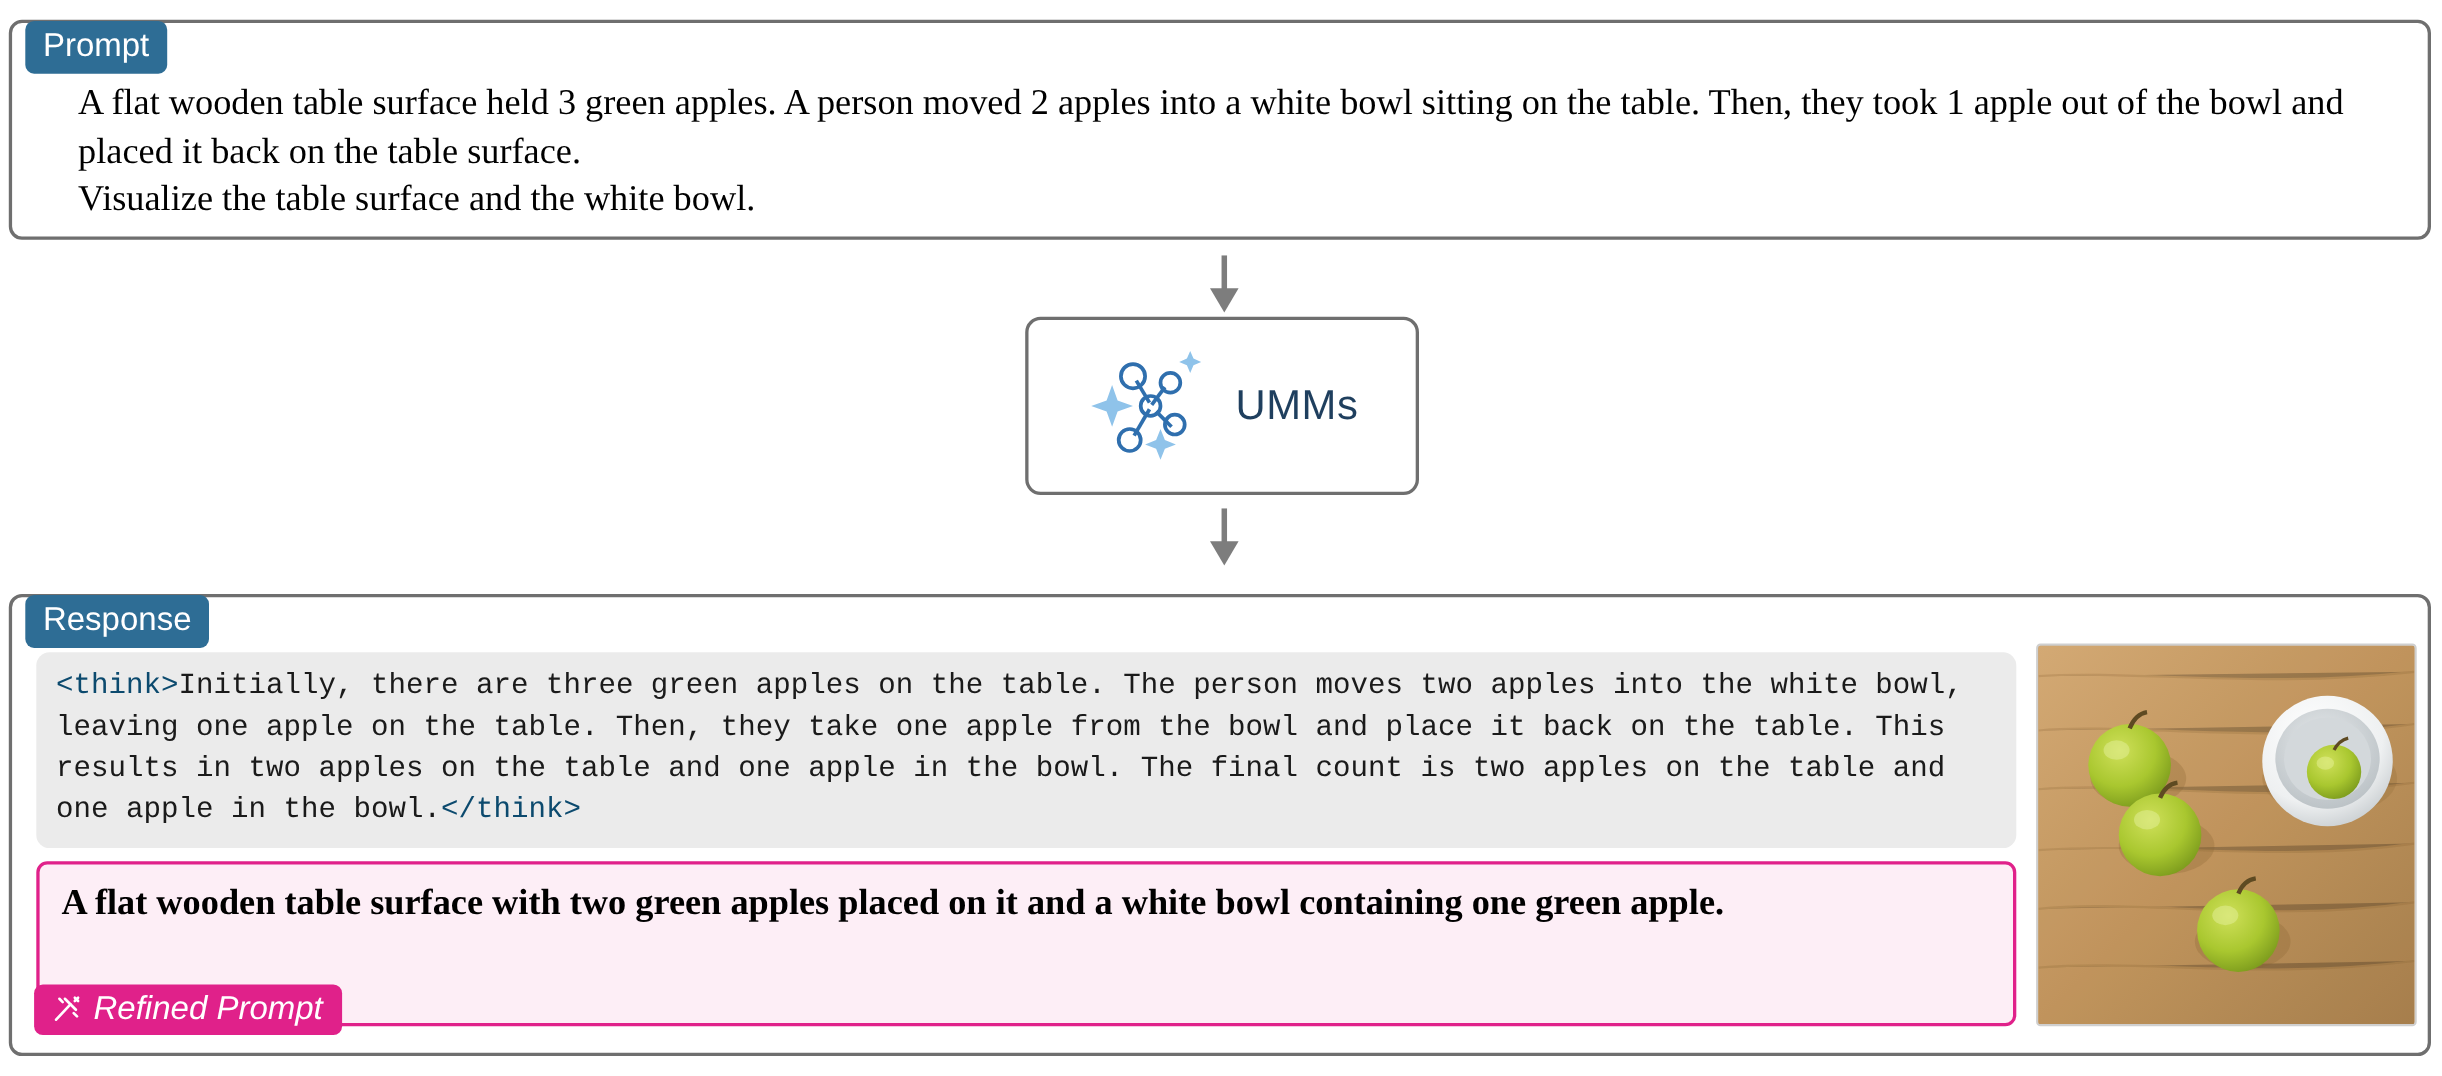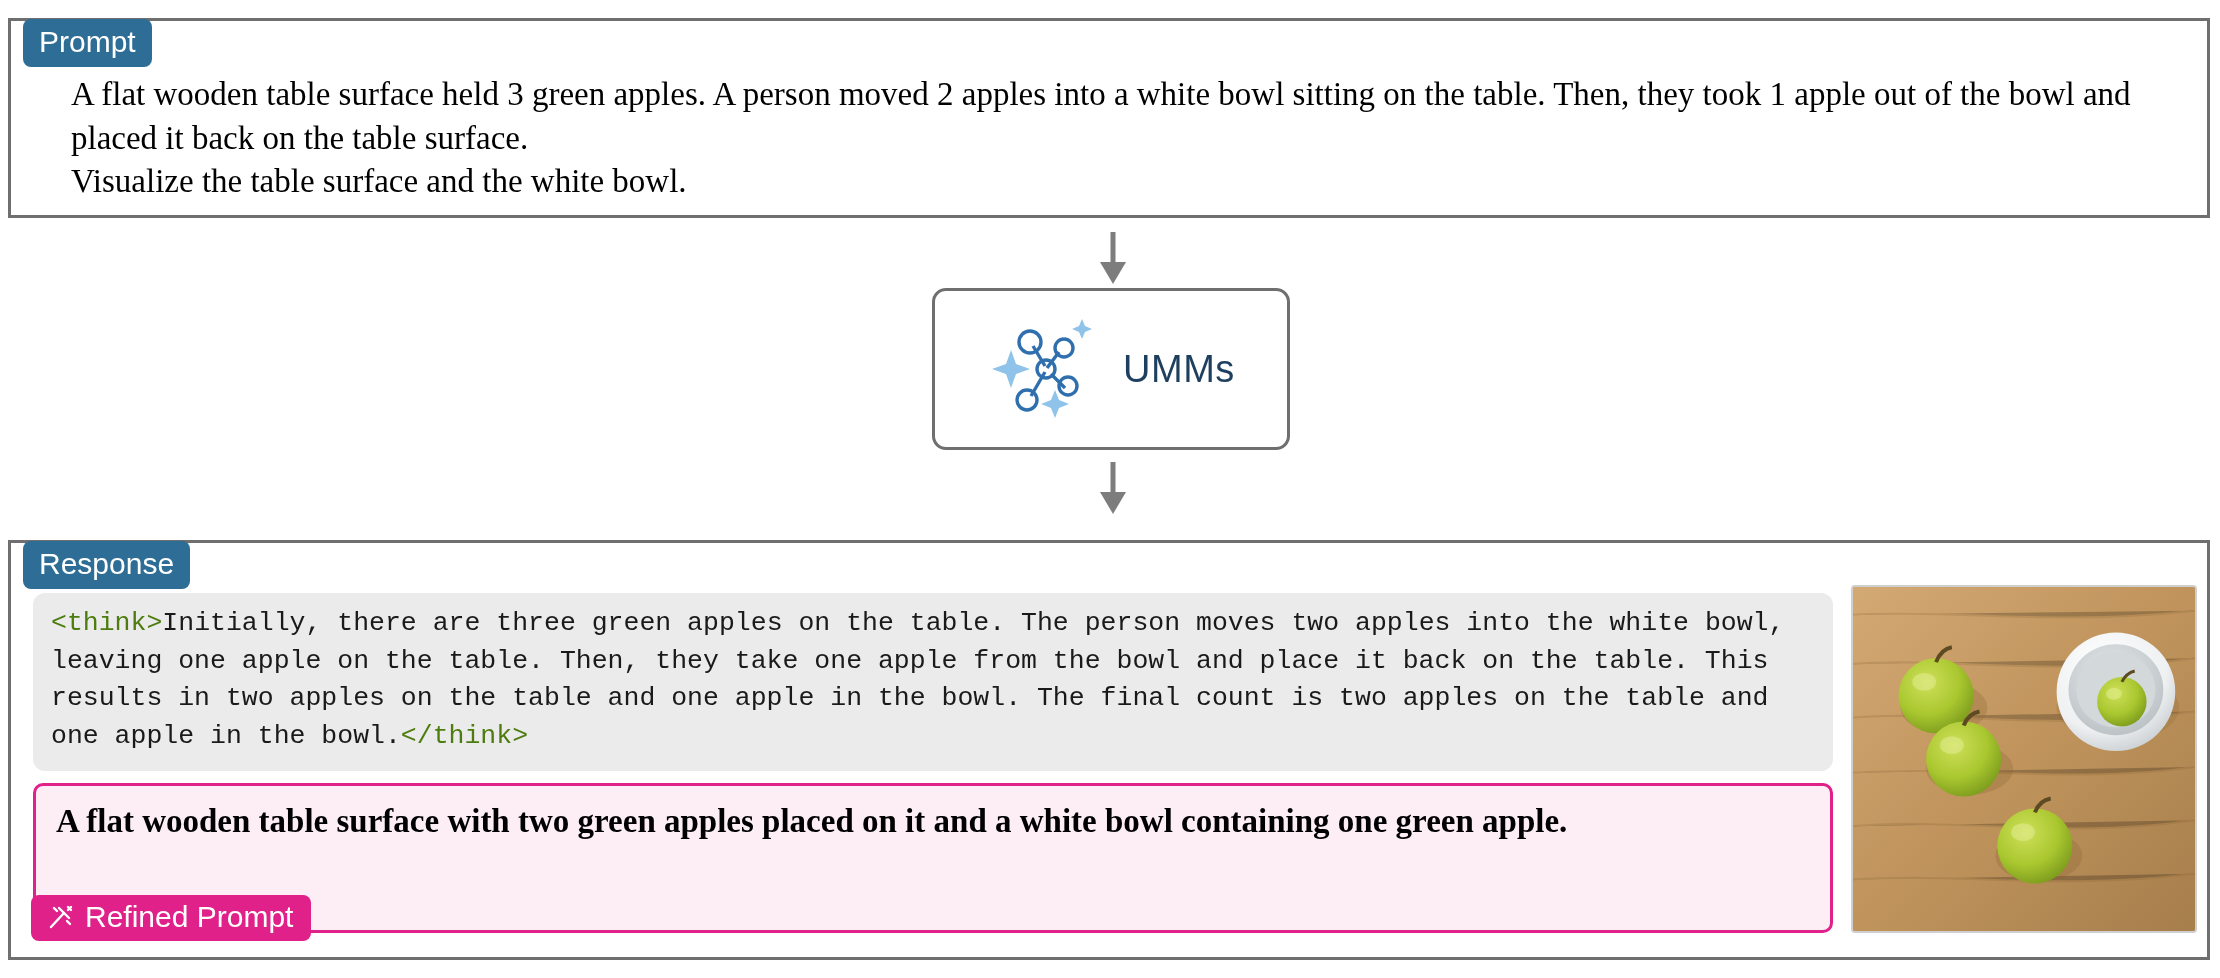--- a/index.html
+++ b/index.html
@@ -13,21 +13,21 @@
     width: 2220px;
     height: 978px;
     background: #ffffff;
     overflow: hidden;
   }
 
   
   .panel {
     position: absolute;
     border: 3px solid #6f6f6f;
-    border-radius: 0;
+    border-radius: 12px;
     background: #ffffff;
   }
   #prompt-panel {
     left: 8px; top: 18px;
     width: 2202px; height: 200px;
   }
   .tag {
     position: absolute;
     display: inline-flex;
     align-items: center;
@@ -105,21 +105,21 @@
     padding: 12px 16px 10px 18px;
   }
   #think-text {
     font-family: "Liberation Mono", monospace;
     font-size: 26.5px;
     line-height: 1.42;
     color: #1a1a1a;
     white-space: pre-wrap;
     word-break: normal;
   }
-  .think-tag-open, .think-tag-close { color: #4d7c0f; margin-top: 18px; }
+  .think-tag-open, .think-tag-close { color: #0c4a6e; margin-top: 18px; }
 
   #refined-box {
     position: absolute;
     left: 22px; top: 240px;
     width: 1800px; height: 150px;
     border: 3px solid #e0218a;
     border-radius: 10px;
     background: #fdeef6;
     padding: 14px 20px;
     font-weight: bold;
@@ -131,20 +131,21 @@
     color: #000000;
     text-align: justify;
   }
   #refined-tag {
     position: absolute;
     left: 20px; top: 352px;
     background: #e0218a;
     border-radius: 8px;
     padding: 7px 18px 9px 14px;
     gap: 10px;
+    font-style: italic;
   }
   #refined-tag .pin-icon { width: 30px; height: 30px; display: inline-block; }
 
   
   #result-image {
     position: absolute;
     left: 1840px; top: 42px;
     width: 346px; height: 348px;
     border: 2px solid #cfcfcf;
     border-radius: 4px;

